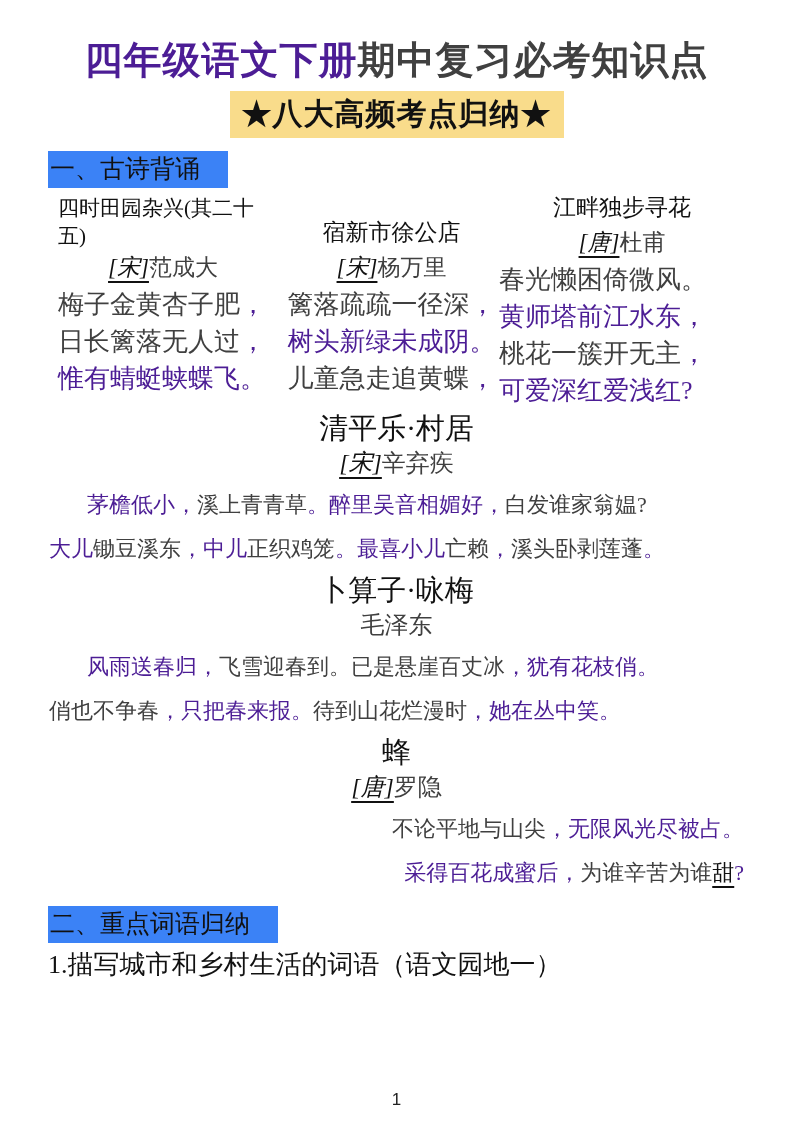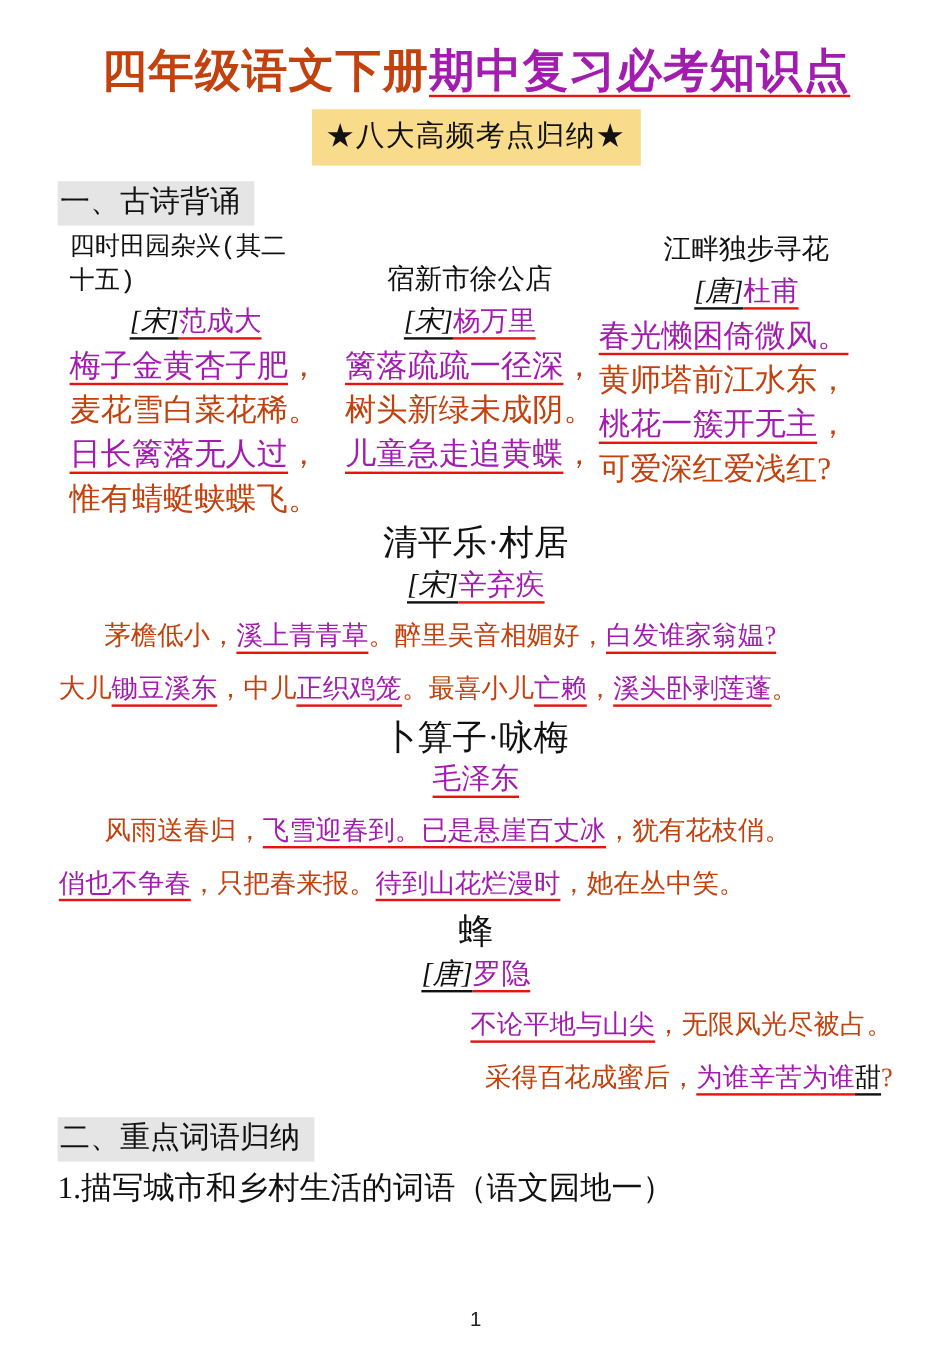--- a/index.html
+++ b/index.html
@@ -8,24 +8,23 @@
     width:793px;height:1122px;
     margin:0 auto;
     background:#ffffff;
     font-family:"Liberation Serif","DejaVu Serif",serif;
     color:#111111;
     overflow:hidden;
     box-sizing:border-box;
     padding:36px 48px 0 48px;
   }
   
-  .run-k{color:#c2410c;}
+  .run-k{color:#4c1d95;}
   .run-r{
-    color:#a21caf;
-    text-decoration:underline;
+    color:#404040;
     text-decoration-color:#e7130c;
     text-decoration-thickness:1.5px;
     text-underline-offset:6px;
   }
   .run-b{ 
     color:#111111;
     font-style:italic;
     text-decoration:underline;
     text-decoration-thickness:1.5px;
     text-underline-offset:6px;
@@ -43,48 +42,48 @@
     font-size:38px;
     font-weight:700;
     line-height:48px;
     letter-spacing:1px;
   }
   .doc-title .run-r{text-decoration-thickness:2px;text-underline-offset:7px;}
   .subtitle-wrap{text-align:center;margin-top:7px;}
   .subtitle{
     display:inline-block;
     background:#f9dc8b;
-    font-size:24px;
-    font-weight:400;
+    font-size:30px;
+    font-weight:700;
     line-height:38px;
     padding:4px 12px 5px 12px;
     letter-spacing:1px;
   }
   
   .sec-heading{
     margin-top:13px;
     font-size:25px;
     line-height:30px;
   }
   .sec-heading span{
-    background:#e5e5e5;
-    padding:3px 12px 4px 2px;
+    background:#3b82f6;
+    padding:3px 28px 4px 2px;
     display:inline-block;
   }
   
   .poem-grid{
     display:flex;
     margin-top:3px;
   }
   .pcol{font-size:26px;line-height:37px;}
   .pcol-1{width:236px;padding-left:10px;box-sizing:border-box;}
   .pcol-2{flex:1;text-align:center;margin-top:25px;}
   .pcol-3{width:246px;}
   .pcol-1 .poem-title{
-    font-size:21px;line-height:28px;width:200px;text-align:left;margin-top:3px;font-family:Liberation Mono, monospace;
+    font-size:21px;line-height:28px;width:200px;text-align:left;margin-top:3px;
   }
   .pcol-2 .poem-title,.pcol-3 .poem-title{
     font-size:23px;line-height:34px;text-align:center;
   }
   .pcol .poem-author{font-size:23px;line-height:36px;text-align:center;}
   .pcol-1 .poem-author{text-align:center;width:210px;}
   .pcol-3 .poem-line{text-align:left;}
   
   .center-poem{margin-top:2px;}
   .center-poem .poem-title{
@@ -126,21 +125,20 @@
   <div class="sec-heading">
     <span>一、古诗背诵</span>
   </div>
 
   <div class="poem-grid">
 
     <div class="pcol pcol-1">
       <div class="poem-title">四时田园杂兴(其二十五)</div>
       <div class="poem-author"><span class="run-b">[宋]</span><span class="run-r">范成大</span></div>
       <div class="poem-line"><span class="run-r">梅子金黄杏子肥</span><span class="run-k">，</span></div>
-      <div class="poem-line"><span class="run-k">麦花雪白菜花稀。</span></div>
       <div class="poem-line"><span class="run-r">日长篱落无人过</span><span class="run-k">，</span></div>
       <div class="poem-line"><span class="run-k">惟有蜻蜓蛱蝶飞。</span></div>
     </div>
 
     <div class="pcol pcol-2">
       <div class="poem-title">宿新市徐公店</div>
       <div class="poem-author"><span class="run-b">[宋]</span><span class="run-r">杨万里</span></div>
       <div class="poem-line"><span class="run-r">篱落疏疏一径深</span><span class="run-k">，</span></div>
       <div class="poem-line"><span class="run-k">树头新绿未成阴。</span></div>
       <div class="poem-line"><span class="run-r">儿童急走追黄蝶</span><span class="run-k">，</span></div>

